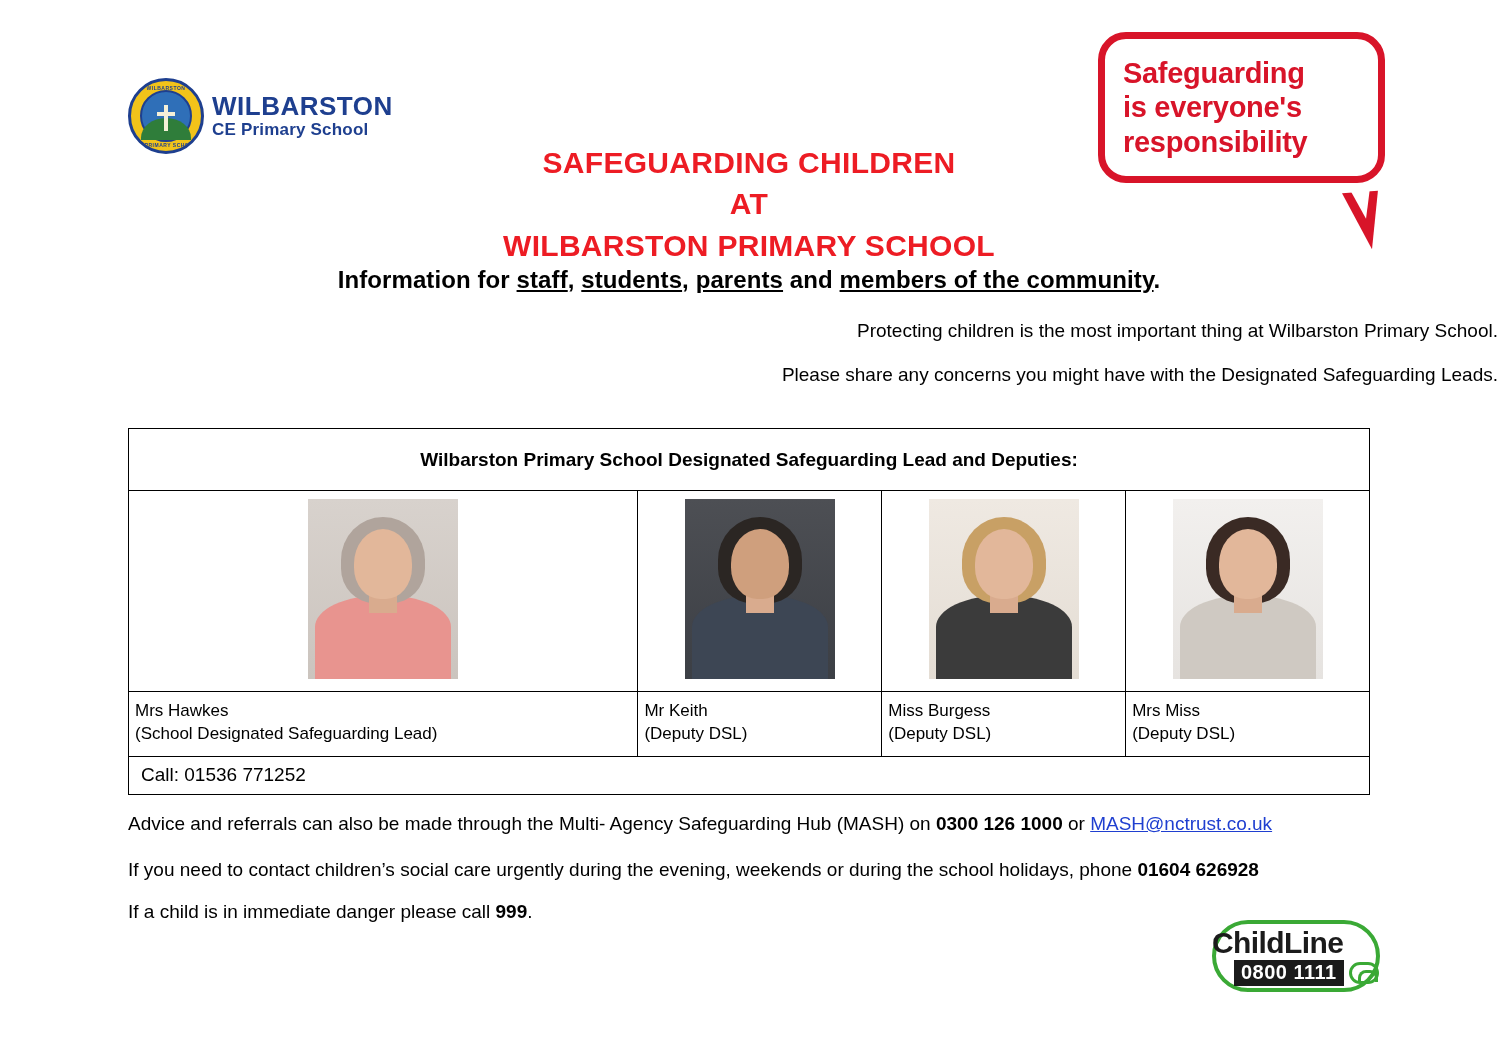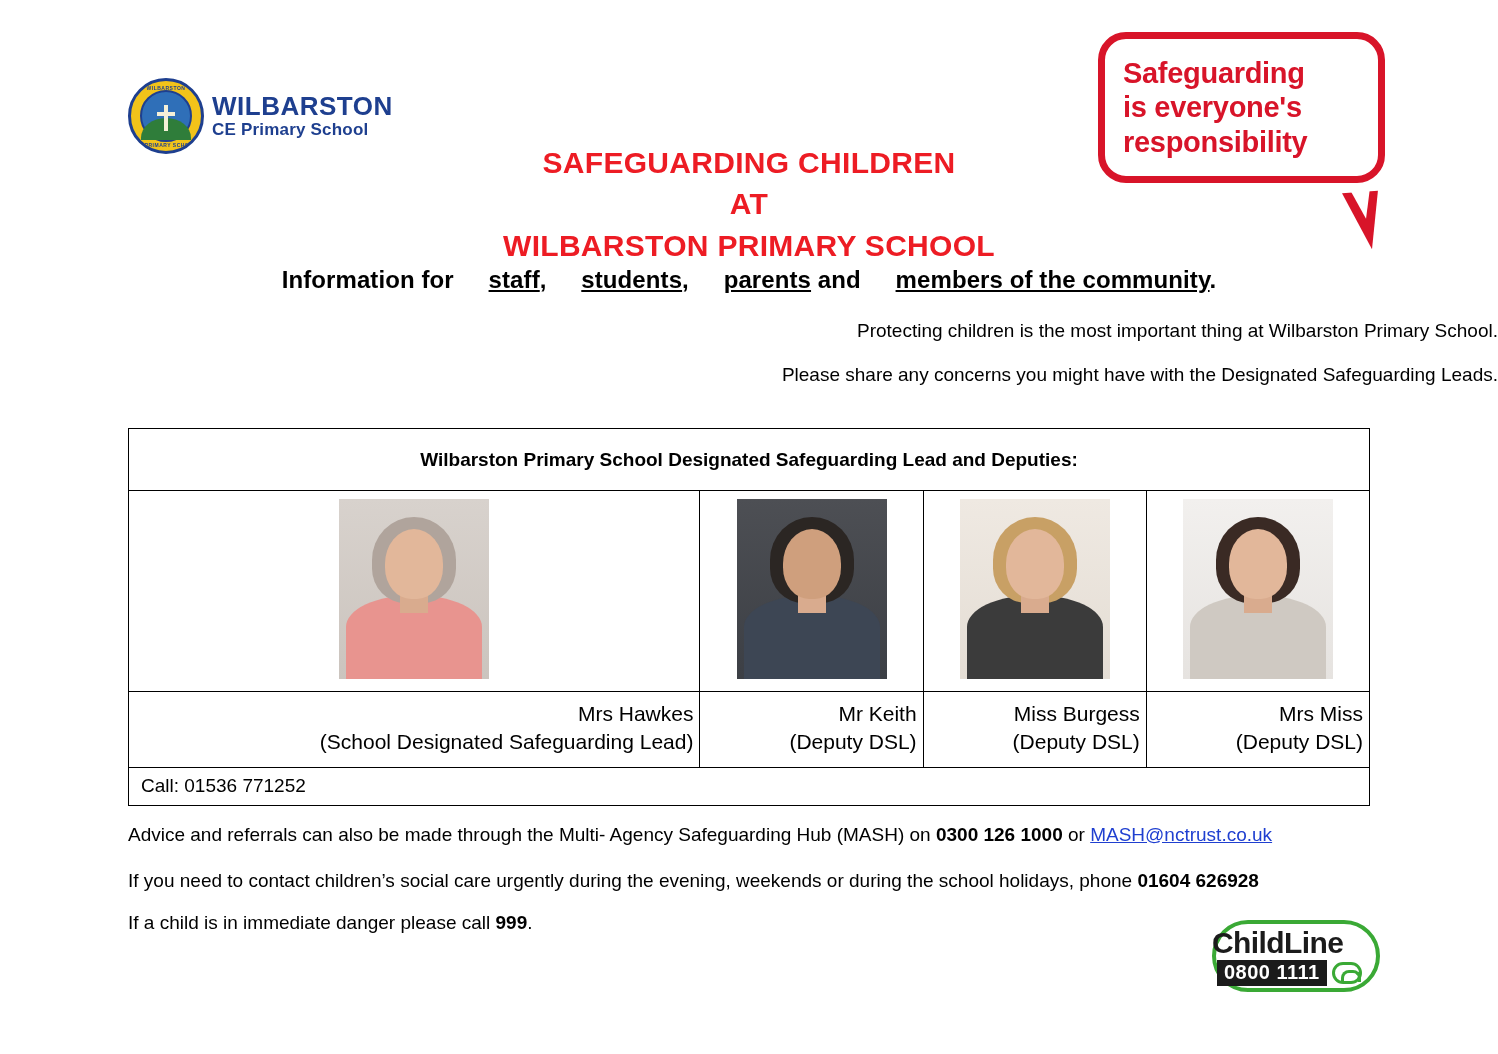--- a/index.html
+++ b/index.html
@@ -156,21 +156,21 @@
   }
 
   
   .intro-bold {
     text-align: center;
     font-size: 24px;
     font-weight: bold;
     margin: 8px 0 0 0;
     letter-spacing: 0.1px;
   }
-  .intro-bold u { text-decoration: underline; margin-left: 28px; }
+  .intro-bold u { text-decoration: underline; }
 
   .intro-line {
     text-align: right;
     font-size: 19px;
     margin-top: 26px;
   }
   .intro-line.second { margin-top: 22px; }
 
   
   .dsl-table {
@@ -242,22 +242,22 @@
   .p2 .head { background: #cf9f7d; }
   .p2 .body { background: #3d4654; }
   .p3 .bg { background: linear-gradient(#efe9e2, #e4ddd4); }
   .p3 .hair { background: #c8a065; }
   .p3 .body { background: #3b3b3b; }
   .p4 .bg { background: linear-gradient(#f2f0ee, #e6e3e0); }
   .p4 .hair { background: #3a2a24; }
   .p4 .body { background: #cfc9c2; }
 
   .name-cell {
-    text-align: right;
-    font-size: 21px;
+    text-align: left;
+    font-size: 17px;
     line-height: 1.35;
     padding: 8px 6px 10px 6px;
     height: 56px;
   }
   .call-cell {
     font-size: 19px;
     padding: 7px 10px 8px 12px;
   }
 
   
@@ -292,21 +292,21 @@
     position: absolute;
     left: 0; right: 0; top: 6px;
     text-align: left;
     font-size: 30px;
     font-weight: bold;
     color: #1b1b1b;
     letter-spacing: -0.6px;
   }
   .cl-number-wrap {
     position: absolute;
-    left: 5px; bottom: 6px;
+    left: 22px; bottom: 6px;
     display: flex;
     align-items: center;
     gap: 5px;
   }
   .cl-number {
     background: #1b1b1b;
     color: #ffffff;
     font-size: 20px;
     font-weight: bold;
     padding: 1px 7px 2px 7px;

